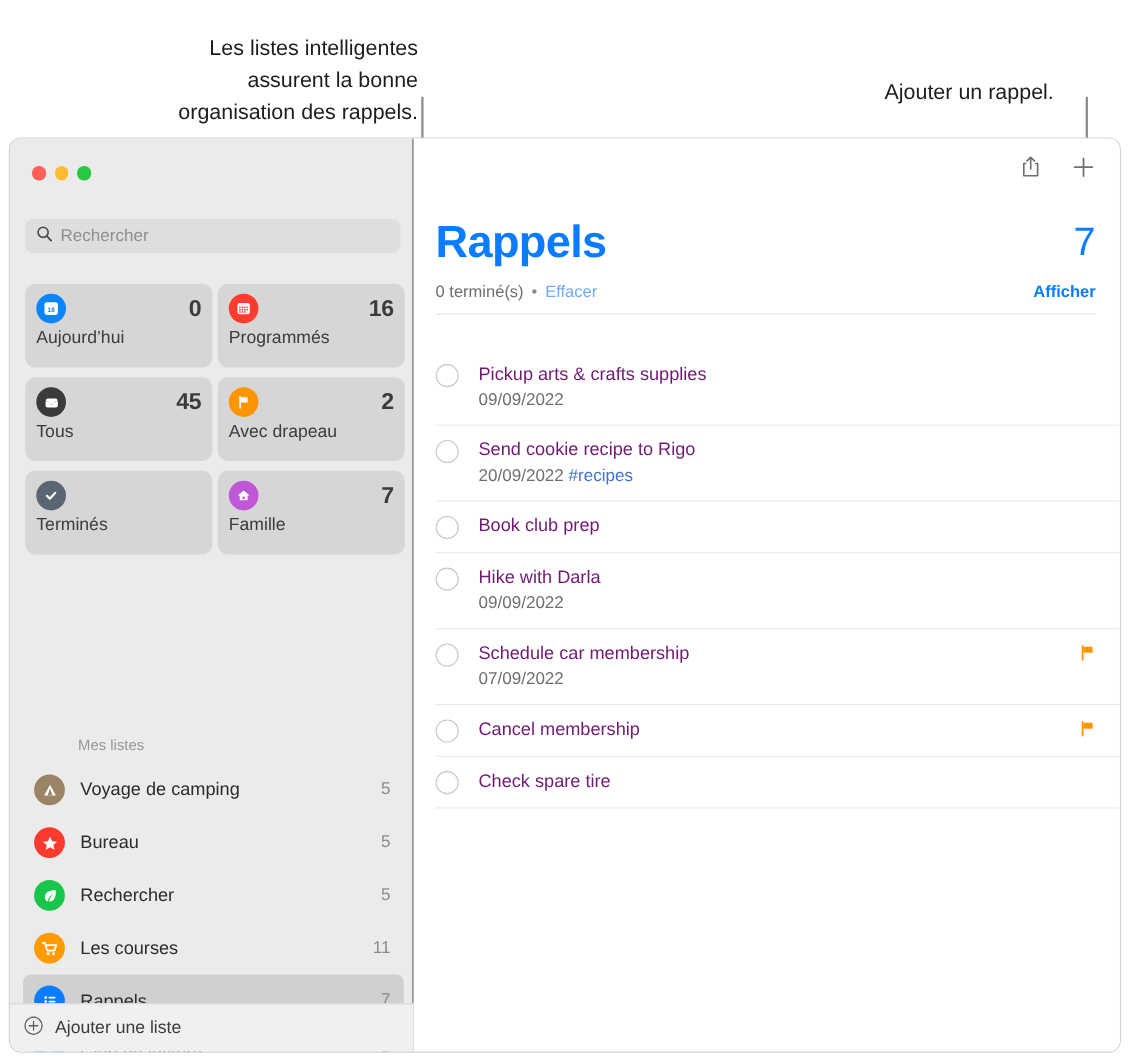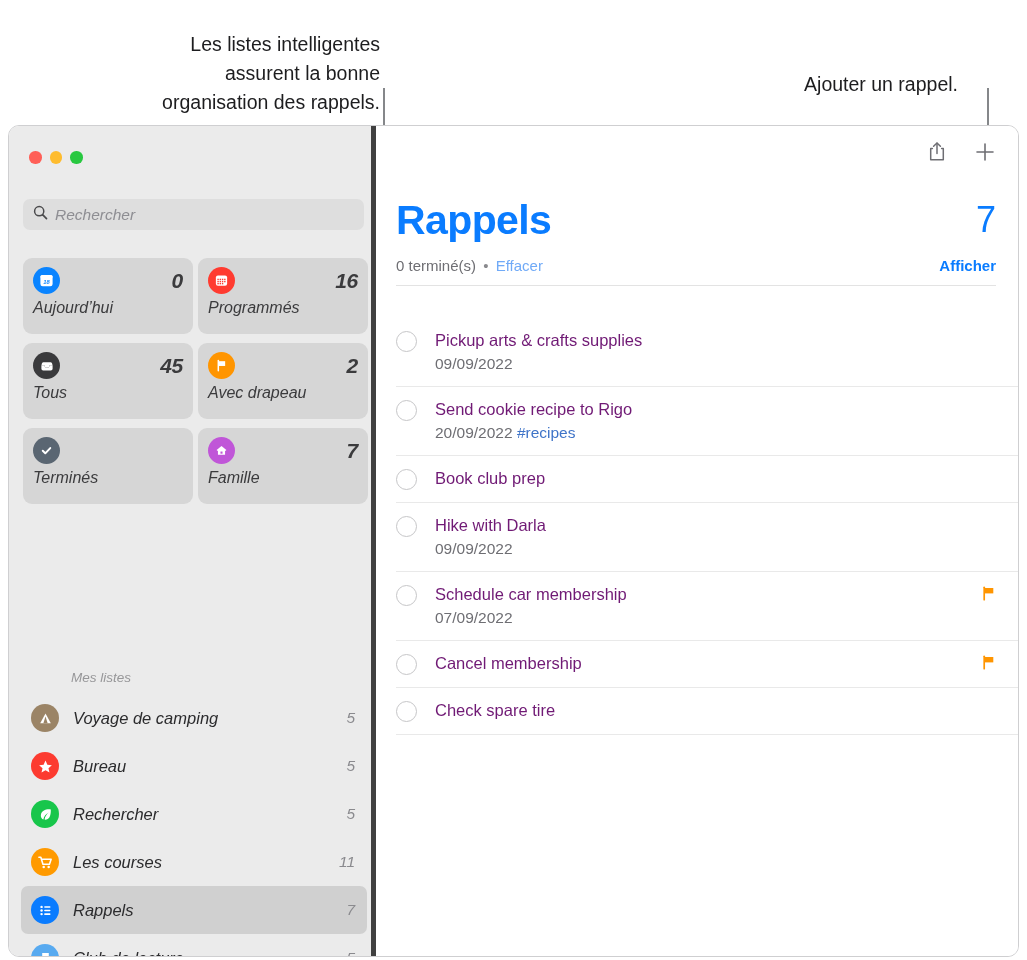--- a/index.html
+++ b/index.html
@@ -36,24 +36,23 @@
     border-radius: 11px;
     background: #ffffff;
     overflow: hidden;
     display: flex;
   }
 
   
   .sidebar {
     width: 367px;
     background: #ebebeb;
-    border-right: 5px solid #404040;
+    border-right: 1px solid #404040;
     position: relative;
     flex: 0 0 367px;
-    font-style: italic;
   }
   .traffic { position: absolute; left: 20px; top: 25px; display: flex; gap: 8px; }
   .dot { width: 12.5px; height: 12.5px; border-radius: 50%; }
   .dot.red { background: #ff5f57; }
   .dot.yellow { background: #febc2e; }
   .dot.green { background: #28c840; }
 
   .search {
     position: absolute; left: 14px; top: 73px;
     width: 341px; height: 31px;
@@ -344,20 +343,29 @@
             <svg width="17" height="17" viewBox="0 0 16 16">
                 <path d="M4.9 2.9h6.2v10.3L8 10.6l-3.1 2.6z" fill="#fff"></path>
               </svg>
           </div>
           <div class="list-name">Club de lecture</div>
           <div class="list-count">5</div>
         </div>
 
       </div>
 
+      <div class="add-list-bar">
+        <span>
+          <svg width="19" height="19" viewBox="0 0 20 20">
+              <circle cx="10" cy="10" r="8.2" fill="none" stroke="#5d5d60" stroke-width="1.2"></circle>
+              <path d="M10 5.9v8.2M5.9 10h8.2" stroke="#5d5d60" stroke-width="1.2" stroke-linecap="round"></path>
+            </svg>
+        </span>
+        <span class="add-list-label">Ajouter une liste</span>
+      </div>
 
     </div>
 
     <div class="main">
 
       <div class="main-toolbar">
         <span class="tool-btn">
           <svg width="22" height="24" viewBox="0 0 22 24">
               <path d="M11 3.2v10.4" stroke="#6e6e73" stroke-width="1.5" stroke-linecap="round"></path>
               <path d="M7.6 6.3L11 3l3.4 3.3" fill="none" stroke="#6e6e73" stroke-width="1.5" stroke-linecap="round" stroke-linejoin="round"></path>

